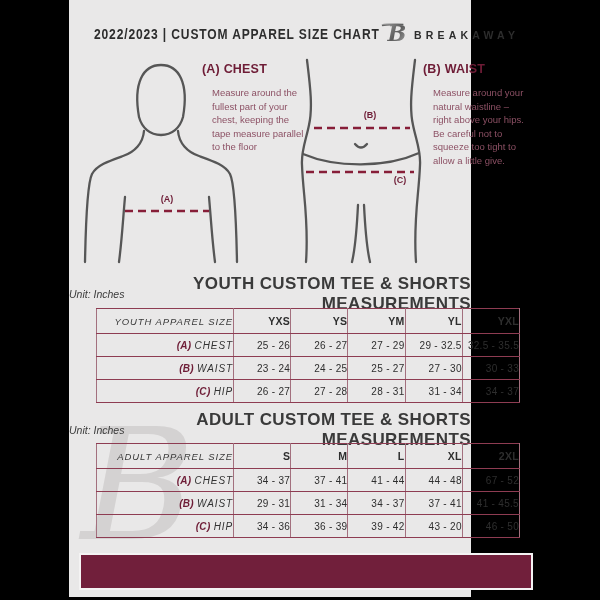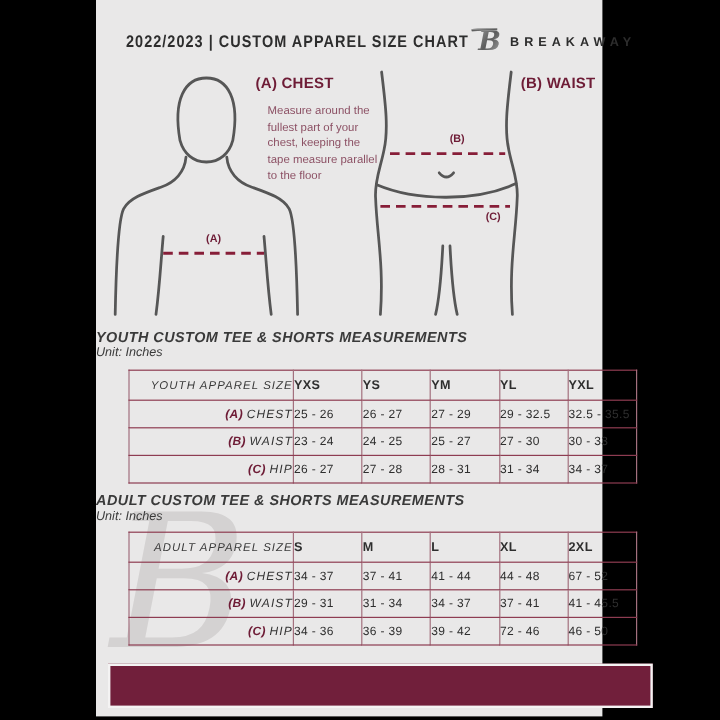--- a/index.html
+++ b/index.html
@@ -1,23 +1,22 @@
 <!DOCTYPE html>
 <html><head>
 <meta charset="utf-8">
 <style>
   html,body { margin:0; padding:0; }
   body {
     width:600px; height:600px; position:relative; overflow:hidden;
     background:#000; font-family:"Liberation Sans", sans-serif;
   }
   .page {
-    position:absolute; left:80px; top:0; width:402px; height:597px;
+    position:absolute; left:69px; top:0; width:402px; height:597px;
     background:#e9e8e8;
-    padding-left:20px;
   }
   
   .header-title {
     position:absolute; left:25px; top:26px; font-size:14px; font-weight:bold;
     letter-spacing:1px; color:#2d2d2d; white-space:nowrap;
     transform:scaleX(0.86); transform-origin:left center;
   }
   .logo { position:absolute; left:312px; top:18px; }
   .brand {
     position:absolute; left:345px; top:29px; font-size:10.5px; font-weight:bold;
@@ -35,37 +34,37 @@
   .inst-heading {
     font-size:12.5px; font-weight:bold; color:#6e1c36; margin:0 0 7px 0;
     letter-spacing:0.2px;
   }
   .inst-text {
     font-size:9.5px; color:#8c5064; line-height:13.5px;
     margin:10px; white-space:pre-line;
   }
   
   .tbl-title {
-    position:absolute; left:0; width:100%; text-align:left;
-    font-size:12px; font-weight:bold; color:#3a3a3a; letter-spacing:0.4px;font-style:italic;
+    position:absolute; left:0; width:100%; text-align:right;
+    font-size:17px; font-weight:bold; color:#3a3a3a; letter-spacing:0.4px;
   }
   .tbl-unit {
     position:absolute; left:0; width:100%; text-align:left;
     font-size:10.5px; font-style:italic; color:#3a3a3a;
   }
   
   table.size-table {
     position:absolute; left:27px; width:424px; border-collapse:collapse;
     table-layout:fixed; background:transparent;
   }
   .size-table col.lbl { width:137px; }
   .size-table td, .size-table th {
     border-left:1px solid #a3707e; border-right:1px solid #a3707e;
     border-top:1.5px solid #8e3c52; border-bottom:1.5px solid #8e3c52;
-    height:22px; padding:0; font-size:10px; color:#2e2e2e; text-align:left;
+    height:22px; padding:0; font-size:10px; color:#2e2e2e; text-align:right;
     letter-spacing:0.3px; font-weight:normal;
   }
   .size-table tr.hdr td, .size-table tr.hdr th { height:24px; }
   .size-table .size-h { font-weight:bold; font-size:10.5px; }
   .size-table .lblcell { text-align:right; padding-left:12px;font-style:italic; }
   .size-table .col-h { font-size:9.5px; letter-spacing:0.9px; color:#3a3a3a; }
   .size-table .pfx { color:#6e1c36; font-weight:bold; letter-spacing:0.3px; }
   .size-table .rowname { color:#333; letter-spacing:0.9px; }
   
   .watermark {
@@ -129,20 +128,26 @@
   <div class="inst" style="left:133px; top:62px;">
     <div class="inst-heading">(A) CHEST</div>
     <p class="inst-text">Measure around the
 fullest part of your
 chest, keeping the
 tape measure parallel
 to the floor</p>
   </div>
   <div class="inst" style="left:354px; top:62px;">
     <div class="inst-heading">(B) WAIST</div>
+    <p class="inst-text">Measure around your
+natural waistline –
+right above your hips.
+Be careful not to
+squeeze too tight to
+allow a little give.</p>
   </div>
 
   <div class="watermark">B</div>
 
   <div class="tbl-title" style="top:274px;">YOUTH CUSTOM TEE &amp; SHORTS MEASUREMENTS</div>
   <div class="tbl-unit" style="top:288px;">Unit: Inches</div>
   <table class="size-table" style="top:308px;">
     <colgroup>
         <col class="lbl">
         <col>
@@ -239,20 +244,20 @@
       <td>41 - 45.5</td>
     </tr>
     <tr>
       <td class="lblcell">
         <span class="pfx">(C)</span>
         <span class="rowname">HIP</span>
       </td>
       <td>34 - 36</td>
       <td>36 - 39</td>
       <td>39 - 42</td>
-      <td>72 - 46</td>
+      <td>43 - 20</td>
       <td>46 - 50</td>
     </tr>
   </tbody>
     </table>
 
   <div class="footer-bar"></div>
 </div>
 
 </body></html>

